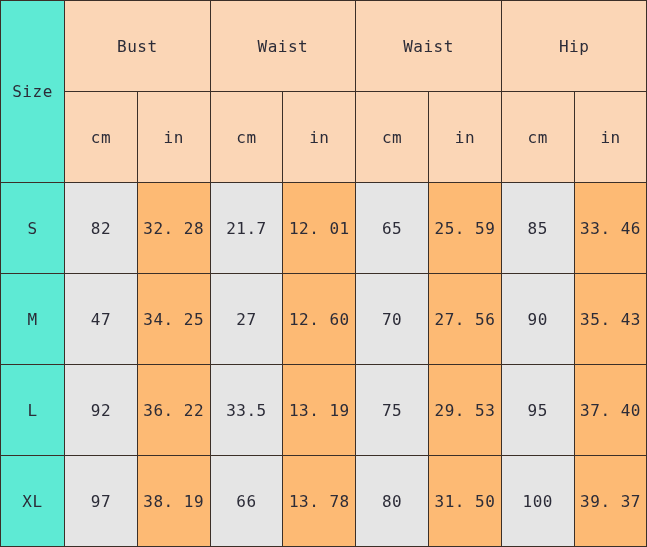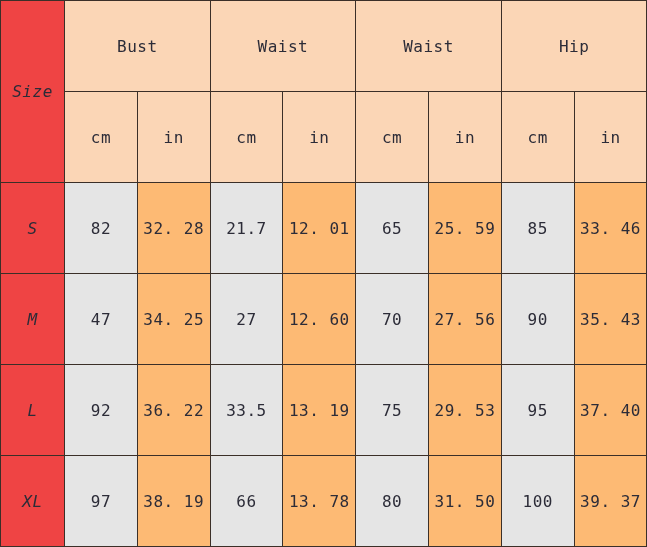--- a/index.html
+++ b/index.html
@@ -31,21 +31,21 @@
     letter-spacing: 0.5px;
     margin-top: 33px;
   }
 
   
   .col-size { width: 64px; }
   .col-data { width: 72.8px; }
 
   
   .fill-header { background: #fbd6b6; }
-  .fill-size   { background: #ef4444; font-style: italic; }
+  .fill-size   { background: #5eead4; }
   .fill-cm     { background: #e5e5e5; }
   .fill-in     { background: #fdba74; }
 
   
   .size-label-cell {
     font-size: 17px;
     color: #2f2f2f;
     letter-spacing: 1px;
   }
   .group-header-cell {

